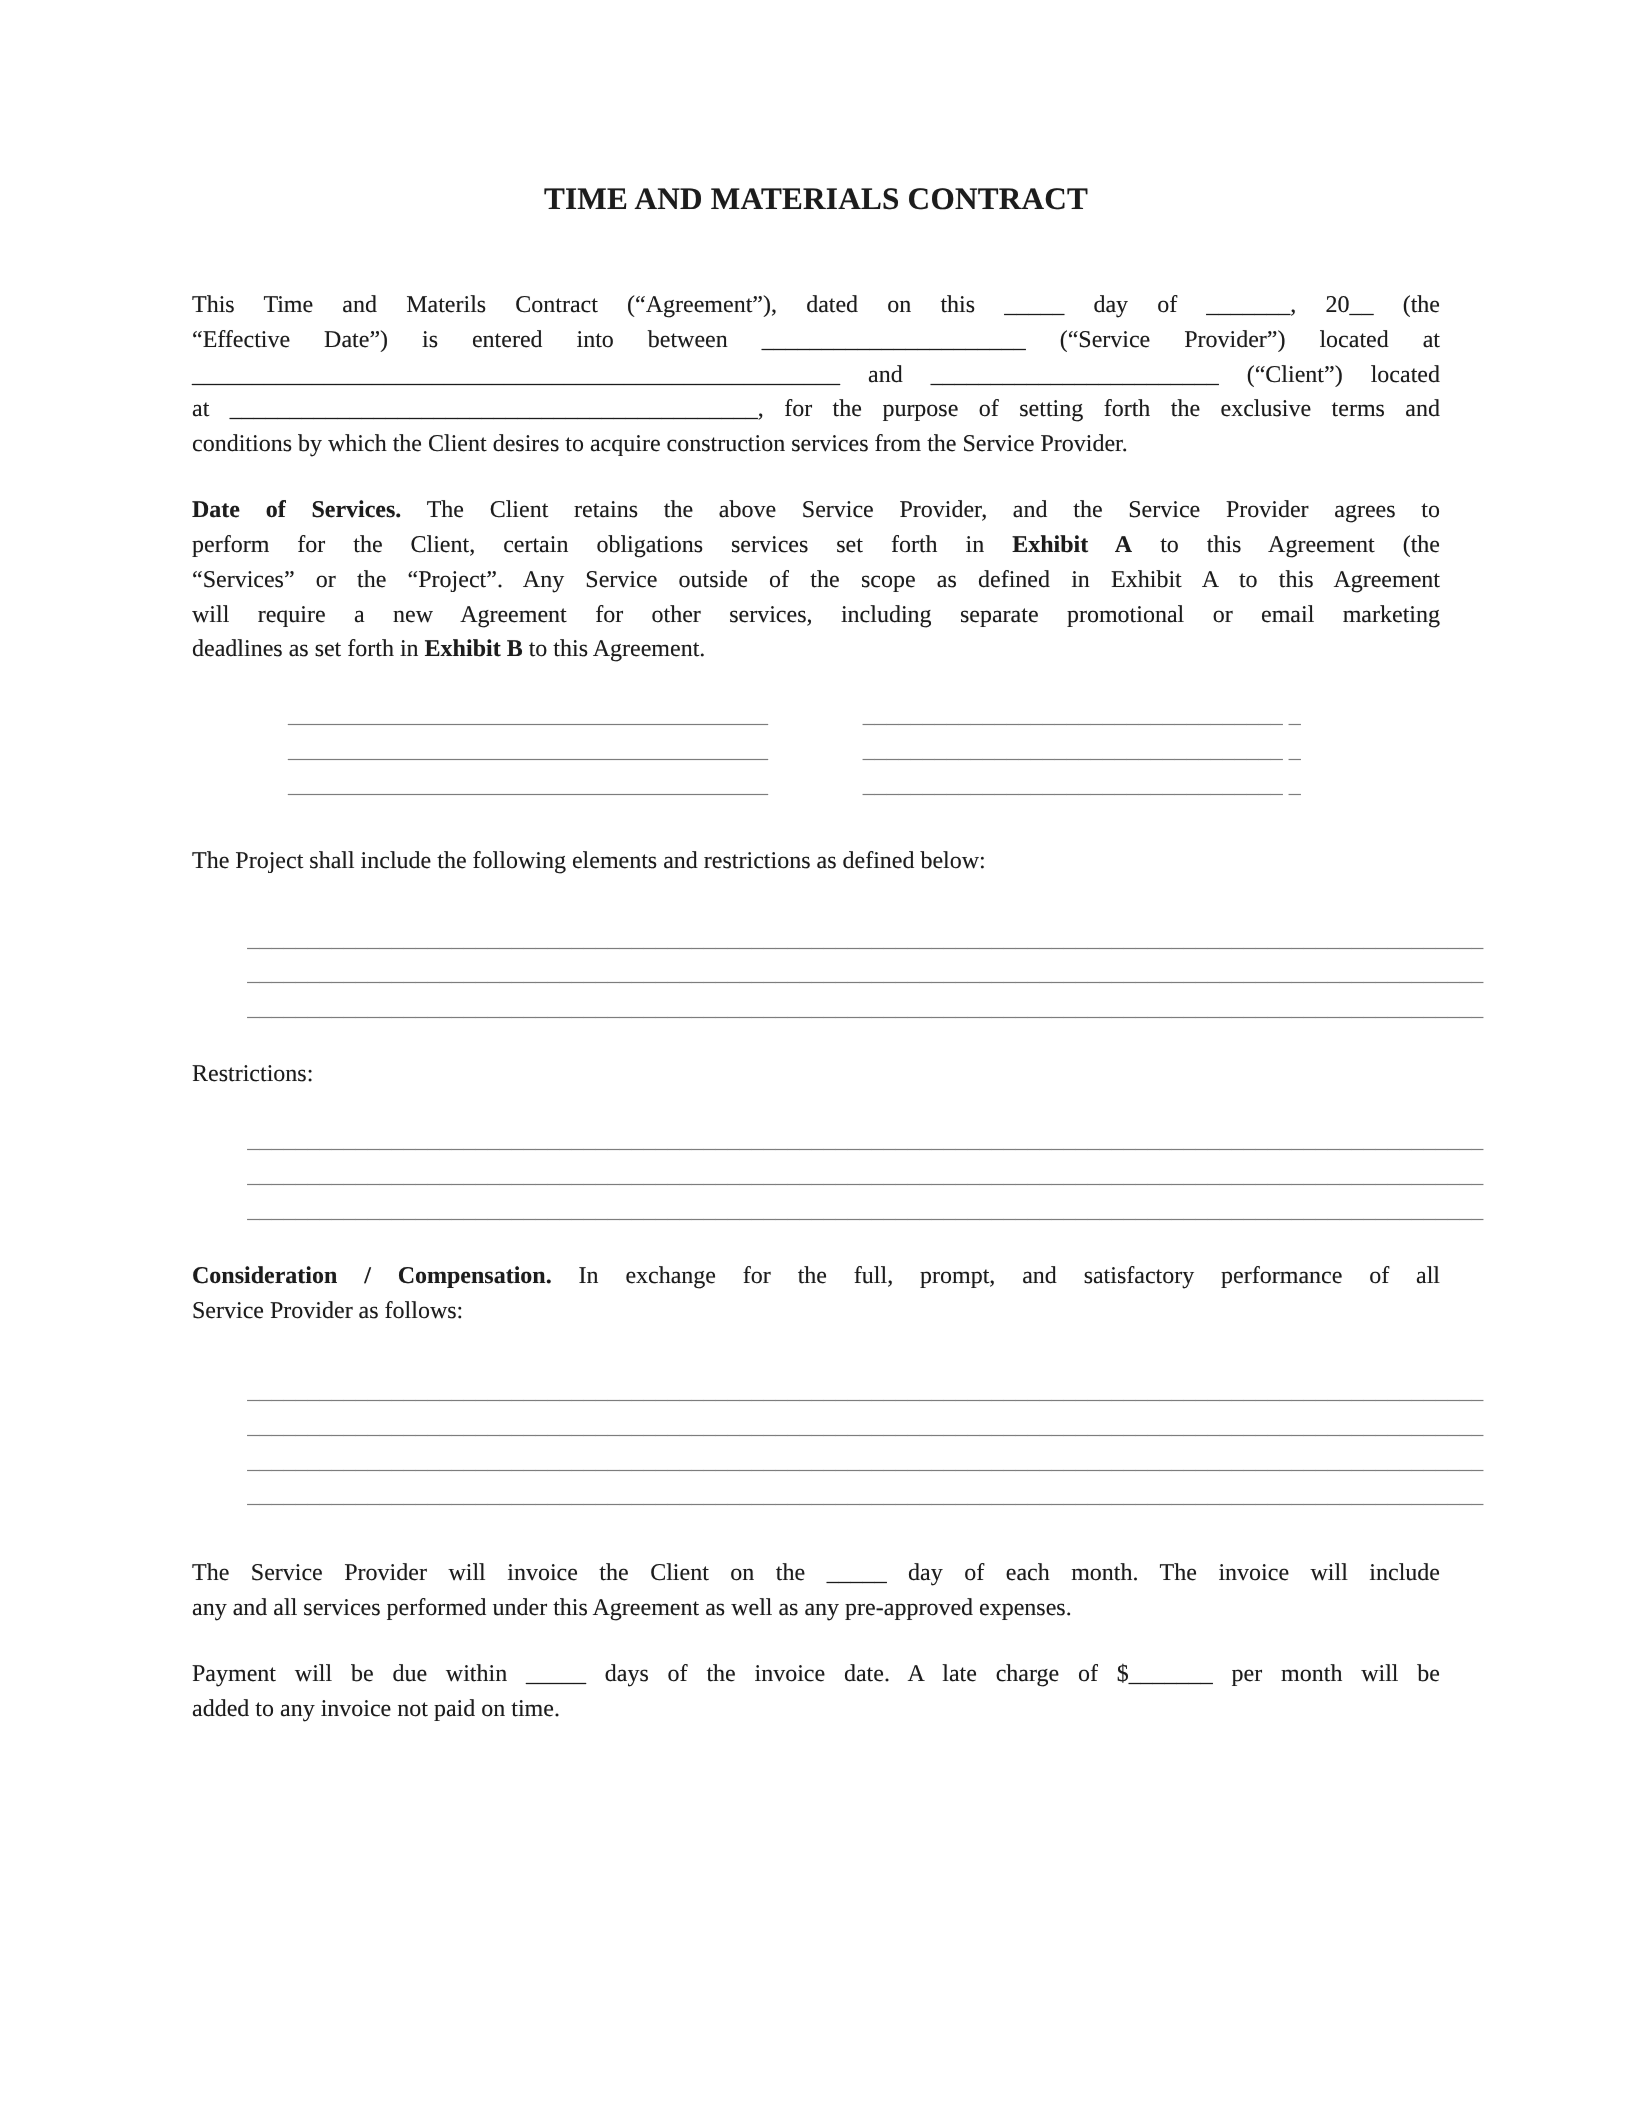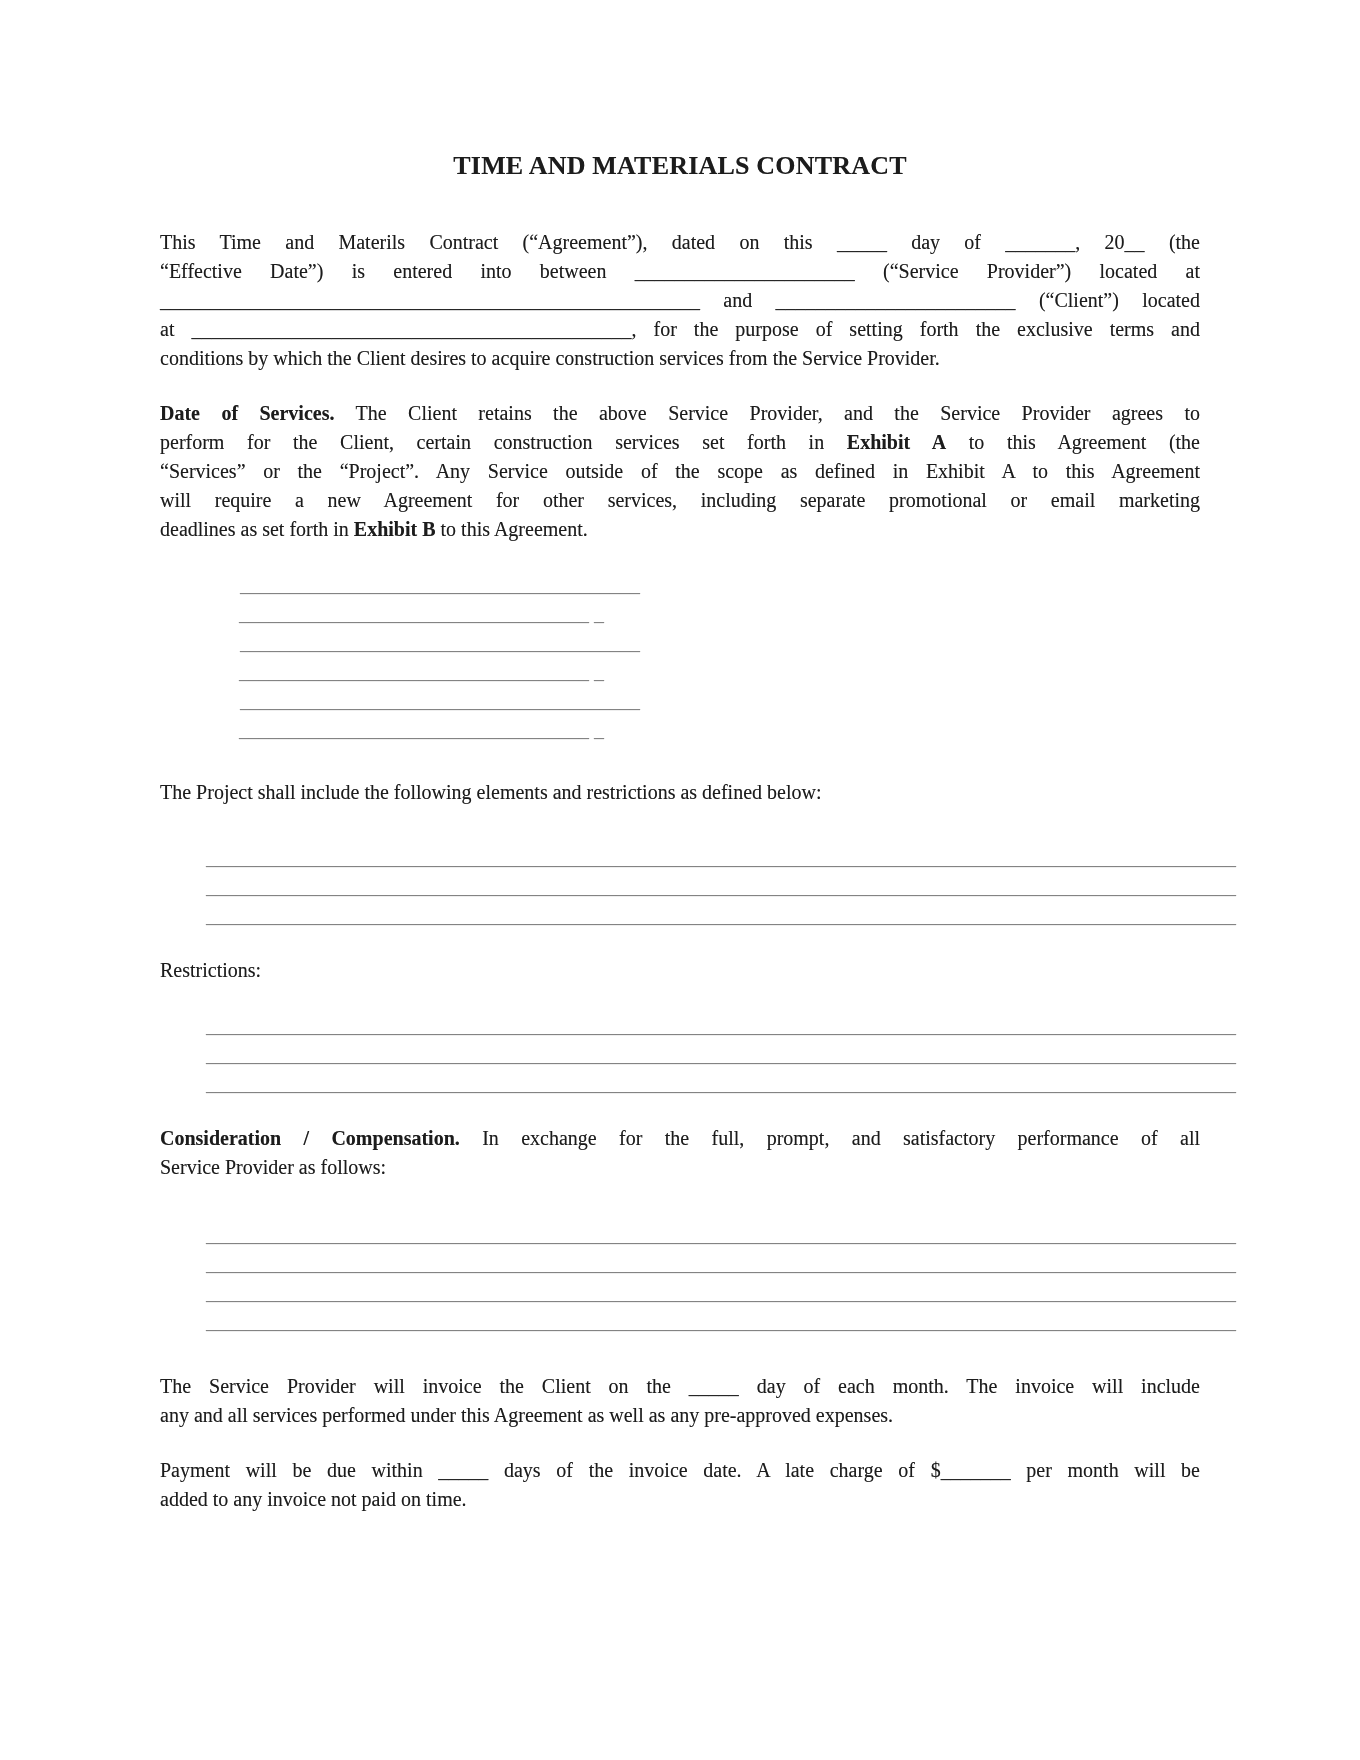--- a/index.html
+++ b/index.html
@@ -11,42 +11,42 @@
     box-sizing: border-box;
     padding: 150px 160px 0 160px;
     font-family: "Liberation Serif", "DejaVu Serif", serif;
     font-size: 20px;
     line-height: 29px;
     color: #1c1c1c;
     text-shadow: 0 0 0.6px rgba(45,45,45,0.45);
     overflow: hidden;
   }
   .title {
-    margin: 0 0 46px 0;
+    margin: 0 0 58px 0;
     text-align: center;
     font-size: 26px;
     font-weight: bold;
     line-height: 32px;
     letter-spacing: 0.2px;
   }
   .para { margin: 0 0 26px 0; }
   .ln { text-align: justify; }
   .ln.j { text-align-last: justify; }
   .ln.e { text-align-last: left; }
   b { font-weight: bold; }
   
   .fill, .loc-l, .loc-r {
     color: #7d7d7d;
     text-shadow: none;
     white-space: nowrap;
     margin-left: 46px;
   }
   .fill { line-height: 29px; }
   .locs { margin: 26px 0 34px 0; }
-  .loc-row { display: flex; line-height: 29px; flex-direction: column; }
+  .loc-row { display: flex; line-height: 29px; }
   .loc-l { margin-left: 80px; }
   .loc-r { margin-left: 79px; }
   .fills-a { margin: 36px 0 26px 0; }
   .fills-b { margin: 9px 0 26px 0; }
   .fills-c { margin: 38px 0 36px 0; }
 </style>
 </head>
 <body>
 
 <div class="page">
@@ -57,21 +57,21 @@
     <div class="ln j">This Time and Materils Contract (“Agreement”), dated on this _____ day of _______, 20__ (the</div>
     <div class="ln j">“Effective Date”) is entered into between ______________________ (“Service Provider”) located at</div>
     <div class="ln j">______________________________________________________ and ________________________ (“Client”) located</div>
     <div class="ln j">at ____________________________________________, for the purpose of setting forth the exclusive terms and</div>
     <div class="ln e">conditions by which the Client desires to acquire construction services from the Service Provider.</div>
   </div>
 
 
   <div class="para">
     <div class="ln j"><b>Date of Services.</b><span> The Client retains the above Service Provider, and the Service Provider agrees to</span></div>
-    <div class="ln j"><span>perform for the Client, certain construction services set forth in </span><b>Exhibit A</b><span> to this Agreement (the</span></div>
+    <div class="ln j"><span>perform for the Client, certain obligations services set forth in </span><b>Exhibit A</b><span> to this Agreement (the</span></div>
     <div class="ln j">“Services” or the “Project”. Any Service outside of the scope as defined in Exhibit A to this Agreement</div>
     <div class="ln j">will require a new Agreement for other services, including separate promotional or email marketing</div>
     <div class="ln e"><span>deadlines as set forth in </span><b>Exhibit B</b><span> to this Agreement.</span></div>
   </div>
 
 
   <div class="locs">
     <div class="loc-row">
       <span class="loc-l">________________________________________</span>
       <span class="loc-r">___________________________________ _</span>

